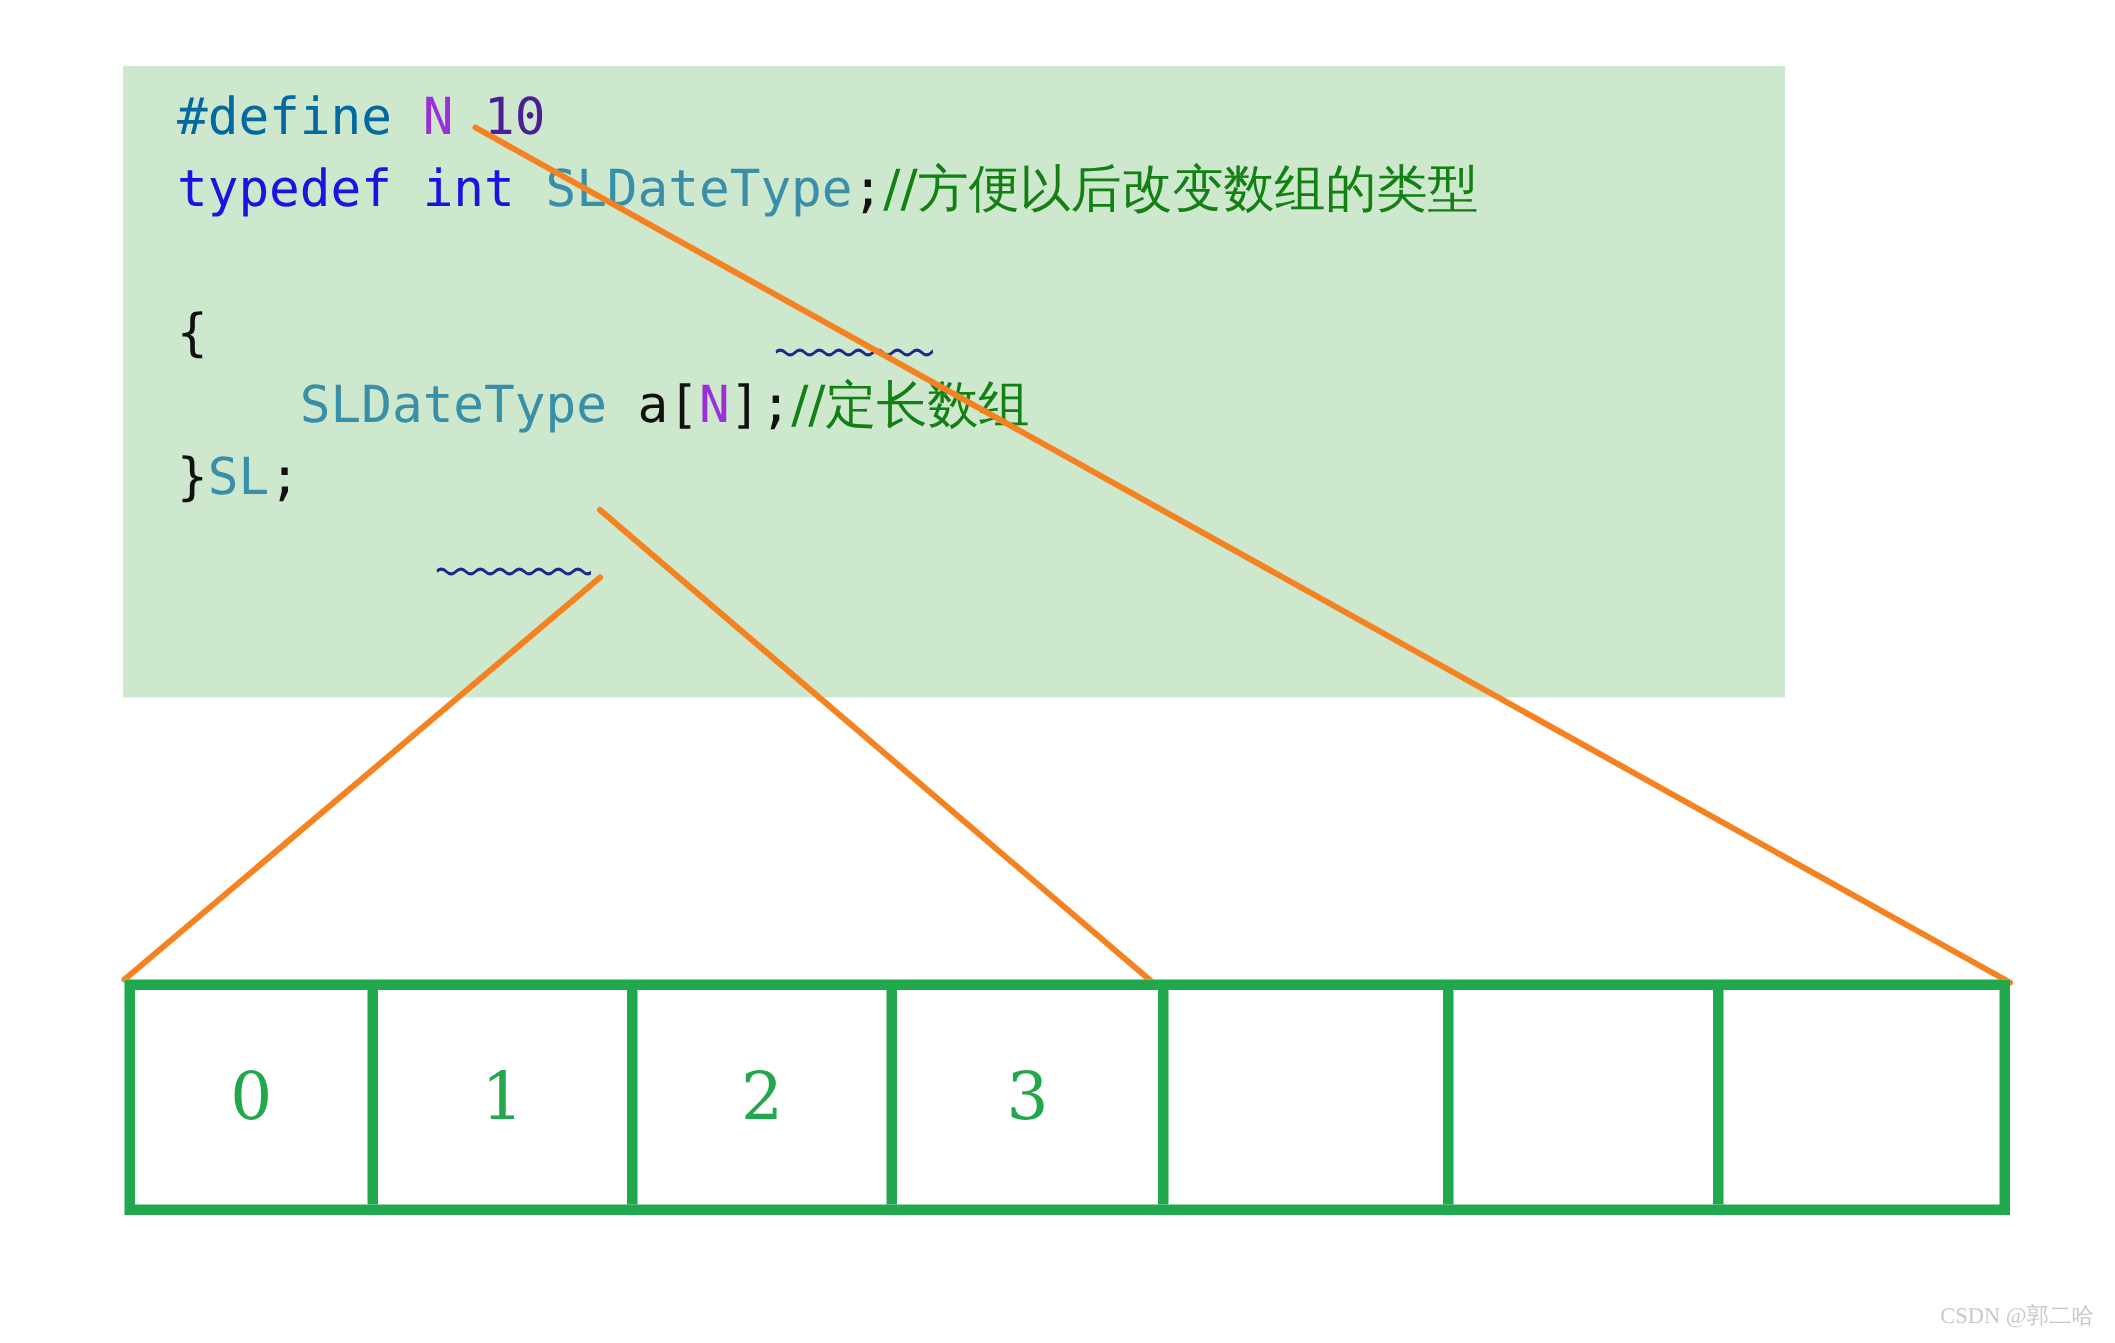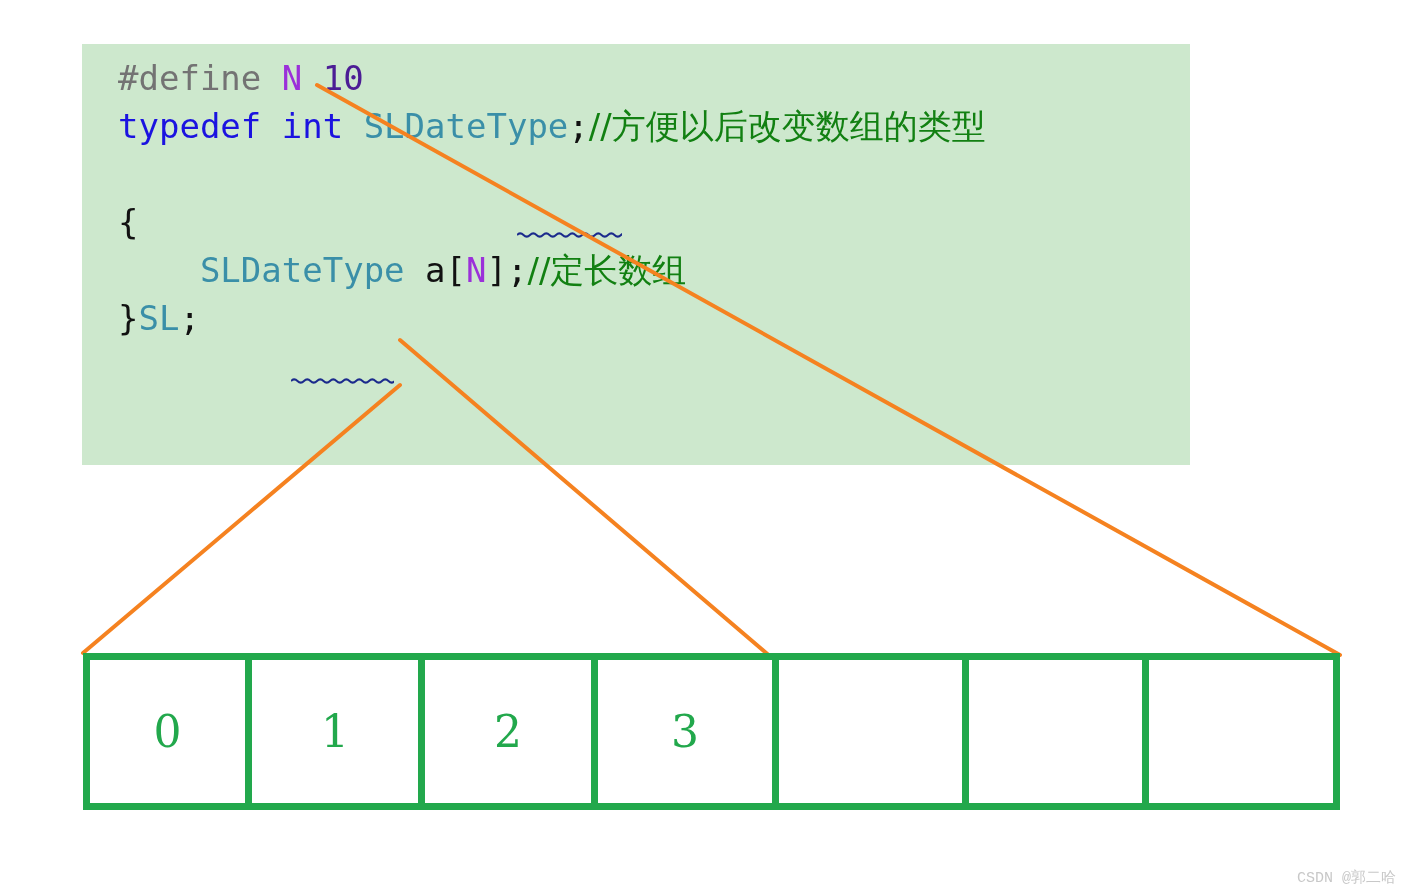--- a/index.html
+++ b/index.html
@@ -28,21 +28,21 @@
   }
   .code-line {
     font-family: "DejaVu Sans Mono", monospace;
     font-size: 34px;
     line-height: 48px;
     white-space: pre;
     color: #111111;
     letter-spacing: 0px;
   }
   .code-line.blank { height: 48px; }
-  .tok-pre   { color: #737373; }           
+  .tok-pre   { color: #0369a1; }           
   .tok-macro { color: #9b30d9; }           
   .tok-num   { color: #4c1d95; }
   .tok-kw    { color: #1b13e0; margin-top: 20px; }           
   .tok-type  { color: #3a8fa8; }           
   .tok-punct { color: #111111; }           
   .tok-cmt-cn{ color: #128012; font-family: "DejaVu Sans", sans-serif; }
   .indent { display: inline-block; width: 4ch; }
 
   
   .squiggle {
@@ -88,21 +88,21 @@
     color: #22a84c;
     position: relative;
   }
   .array-cell:last-child { border-right: none; }
 
   
   #watermark {
     position: absolute;
     right: 14px;
     bottom: 8px;
-    font-family: Liberation Mono, monospace;
+    font-family: Liberation Serif, serif;
     font-size: 15px;
     color: #c8c8c8;
     white-space: nowrap;
     margin-left: 31px;
   }
 </style>
 </head>
 <body>
 
 <div id="code-block">

